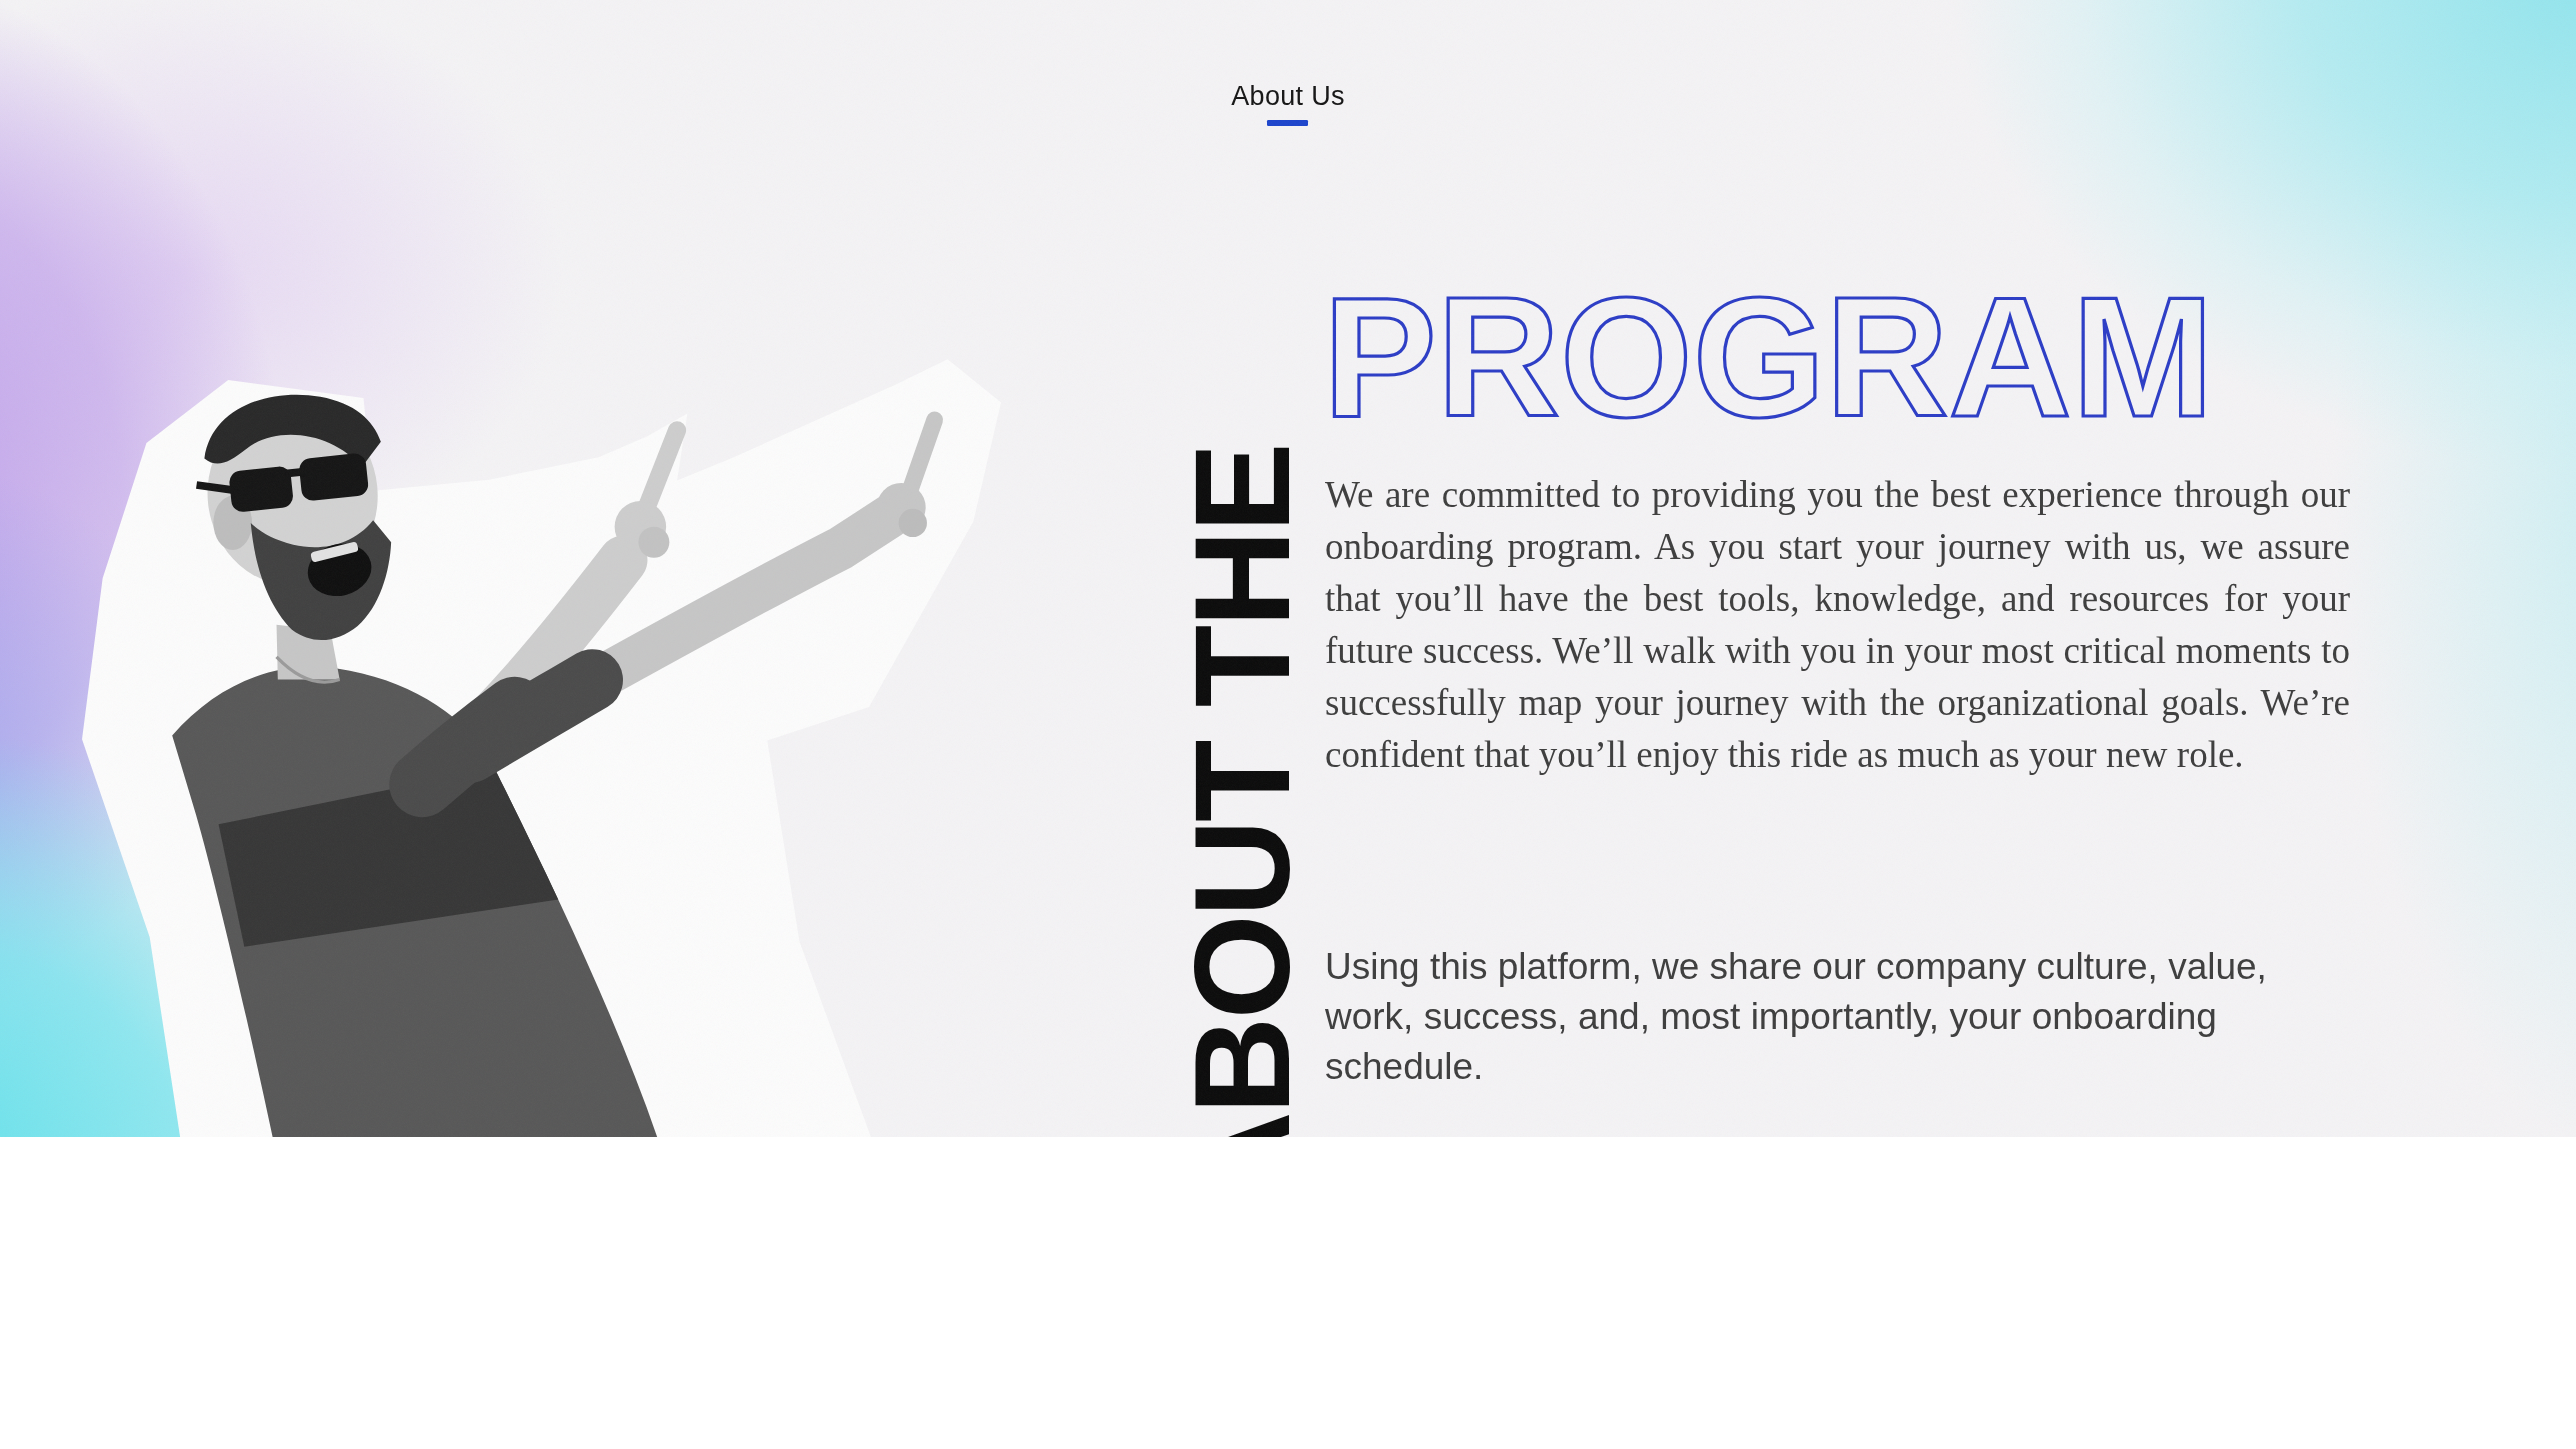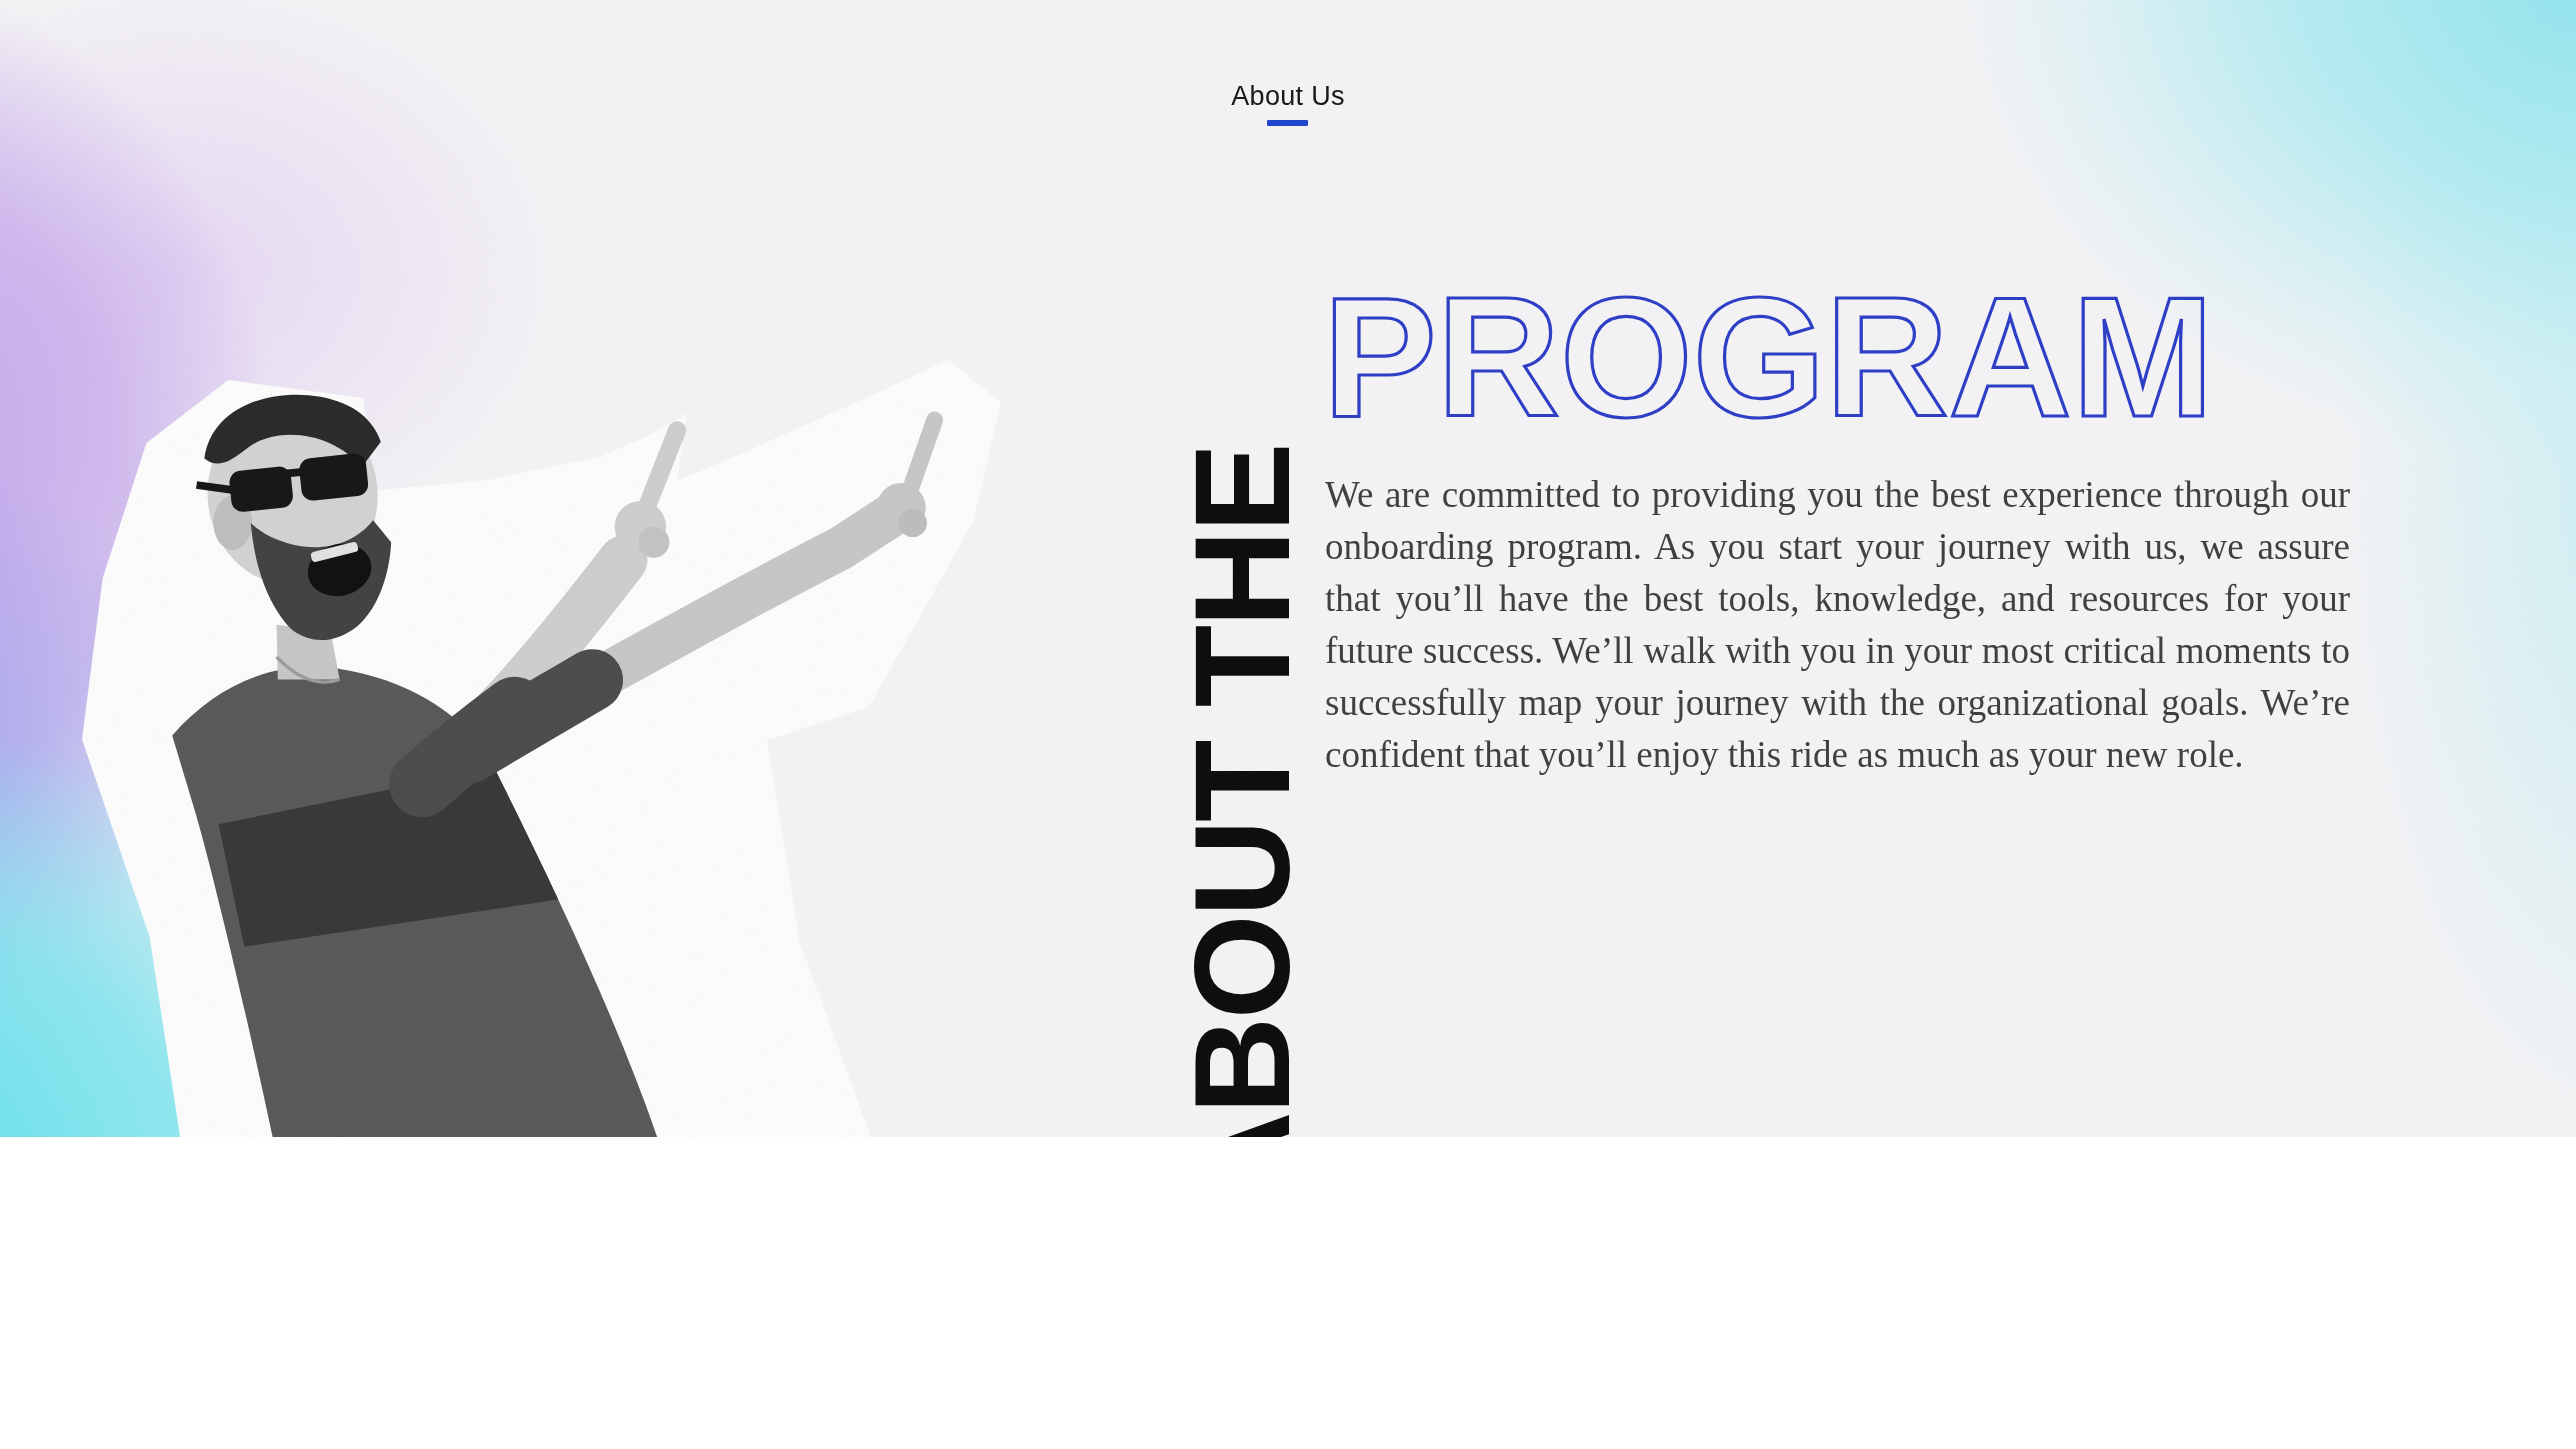--- a/index.html
+++ b/index.html
@@ -140,20 +140,21 @@
   <div class="abs eyebrow">About Us</div>
   <div class="abs eyebrow-underline"></div>
 
   <svg class="abs title-outline-svg" width="953" height="206" viewBox="0 0 1480 320">
     <text x="6" y="250" font-family="Liberation Sans, sans-serif" font-size="265" font-weight="bold" fill="none" stroke="#2b3cc6" stroke-width="5">PROGRAM</text>
   </svg>
 
   <div class="abs vertical-title">ABOUT THE</div>
 
   <div class="abs para para1">We are committed to providing you the best experience through our onboarding program. As you start your journey with us, we assure that you’ll have the best tools, knowledge, and resources for your future success. We’ll walk with you in your most critical moments to successfully map your journey with the organizational goals. We’re confident that you’ll enjoy this ride as much as your new role.</div>
+  <div class="abs para para2">Using this platform, we share our company culture, value, work, success, and, most importantly, your onboarding schedule.</div>
 
   <div class="abs sew-logo">SEW.</div>
   <div class="abs copyright">©2032 SEW.Ai</div>
   <div class="abs page-number">3</div>
 
   <svg class="noise-overlay" width="2576" height="1449" viewBox="0 0 4000 2250">
     <filter id="grain">
         <feTurbulence type="fractalNoise" baseFrequency="0.9" numOctaves="2" stitchTiles="stitch"></feTurbulence>
       </filter>
     <rect width="4000" height="2250" filter="url(#grain)"></rect>

